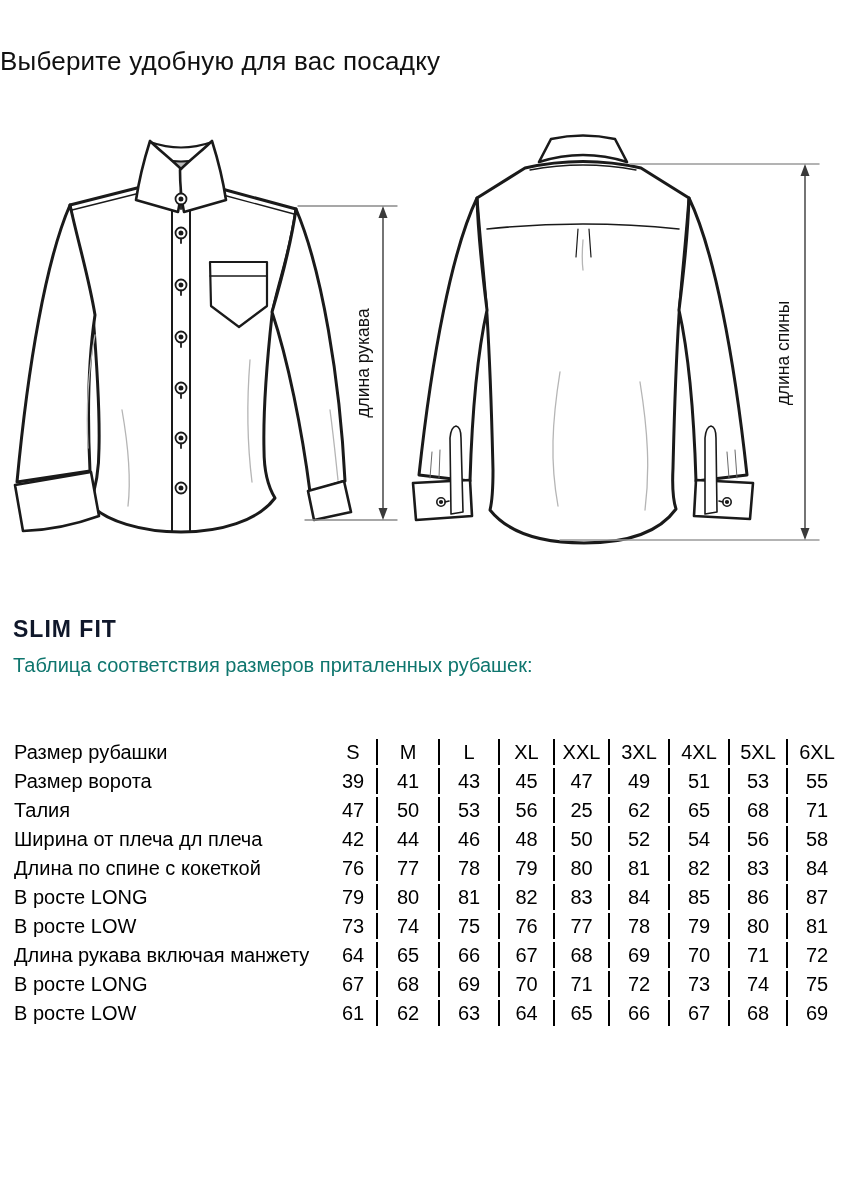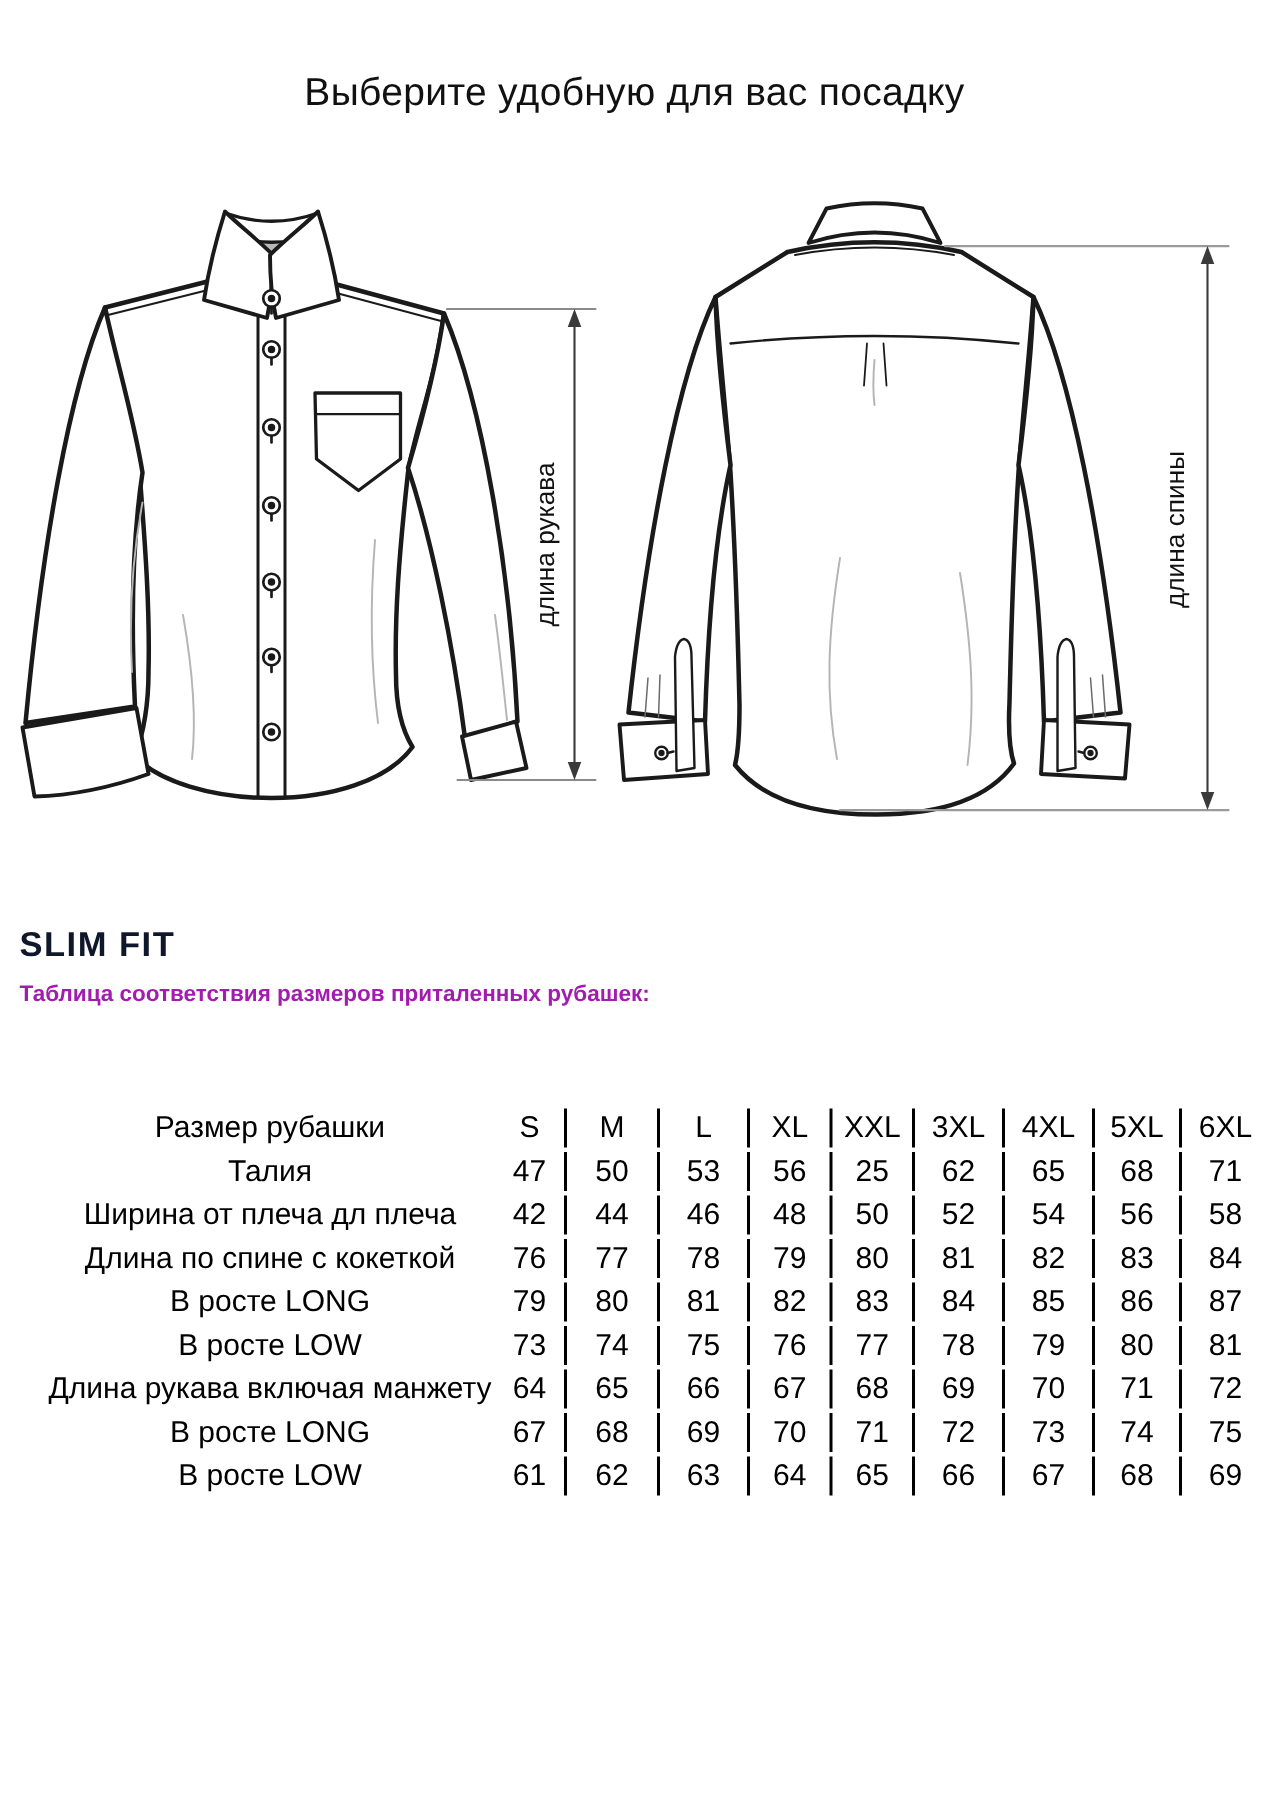--- a/index.html
+++ b/index.html
@@ -7,48 +7,47 @@
     position:relative;
     width:846px;height:1200px;
     background:#fff;
     font-family:"Liberation Sans", sans-serif;
     color:#000;
     overflow:hidden;
   }
   .page-title{
     position:absolute;top:46px;left:0;width:846px;
     margin:0;
-    text-align:center;
     font-size:26px;font-weight:400;color:#111;
     letter-spacing:0.2px;
   }
   .figure{
     position:absolute;top:110px;left:0;width:846px;height:470px;
   }
   .fit-heading{
     position:absolute;top:616px;left:13px;margin:0;
     font-size:23px;font-weight:700;color:#0f172a;letter-spacing:1px;
   }
   .table-caption{
     position:absolute;top:654px;left:13px;margin:0;
-    font-size:15px;font-weight:700;color:#a21caf;
+    font-size:20px;font-weight:400;color:#0f766e;
   }
   .size-table{
     position:absolute;top:736px;left:0;width:846px;
     border-collapse:separate;border-spacing:0 3px;
     table-layout:fixed;
   }
   .size-table td{
     height:26px;padding:0;
     font-size:20px;color:#000;
     text-align:center;vertical-align:middle;
     white-space:nowrap;overflow:hidden;
   }
   .size-table td.label{
-    text-align:center;padding-left:30px;
+    text-align:left;padding-left:14px;
   }
   .size-table td:nth-child(n+3){
     border-left:2px solid #000;
   }
 </style>
 </head>
 <body>
 
 <div class="page">
 
@@ -229,20 +228,32 @@
           <td>M</td>
           <td>L</td>
           <td>XL</td>
           <td>XXL</td>
           <td>3XL</td>
           <td>4XL</td>
           <td>5XL</td>
           <td>6XL</td>
         </tr>
         <tr>
+          <td class="label">Размер ворота</td>
+          <td>39</td>
+          <td>41</td>
+          <td>43</td>
+          <td>45</td>
+          <td>47</td>
+          <td>49</td>
+          <td>51</td>
+          <td>53</td>
+          <td>55</td>
+        </tr>
+        <tr>
           <td class="label">Талия</td>
           <td>47</td>
           <td>50</td>
           <td>53</td>
           <td>56</td>
           <td>25</td>
           <td>62</td>
           <td>65</td>
           <td>68</td>
           <td>71</td>

